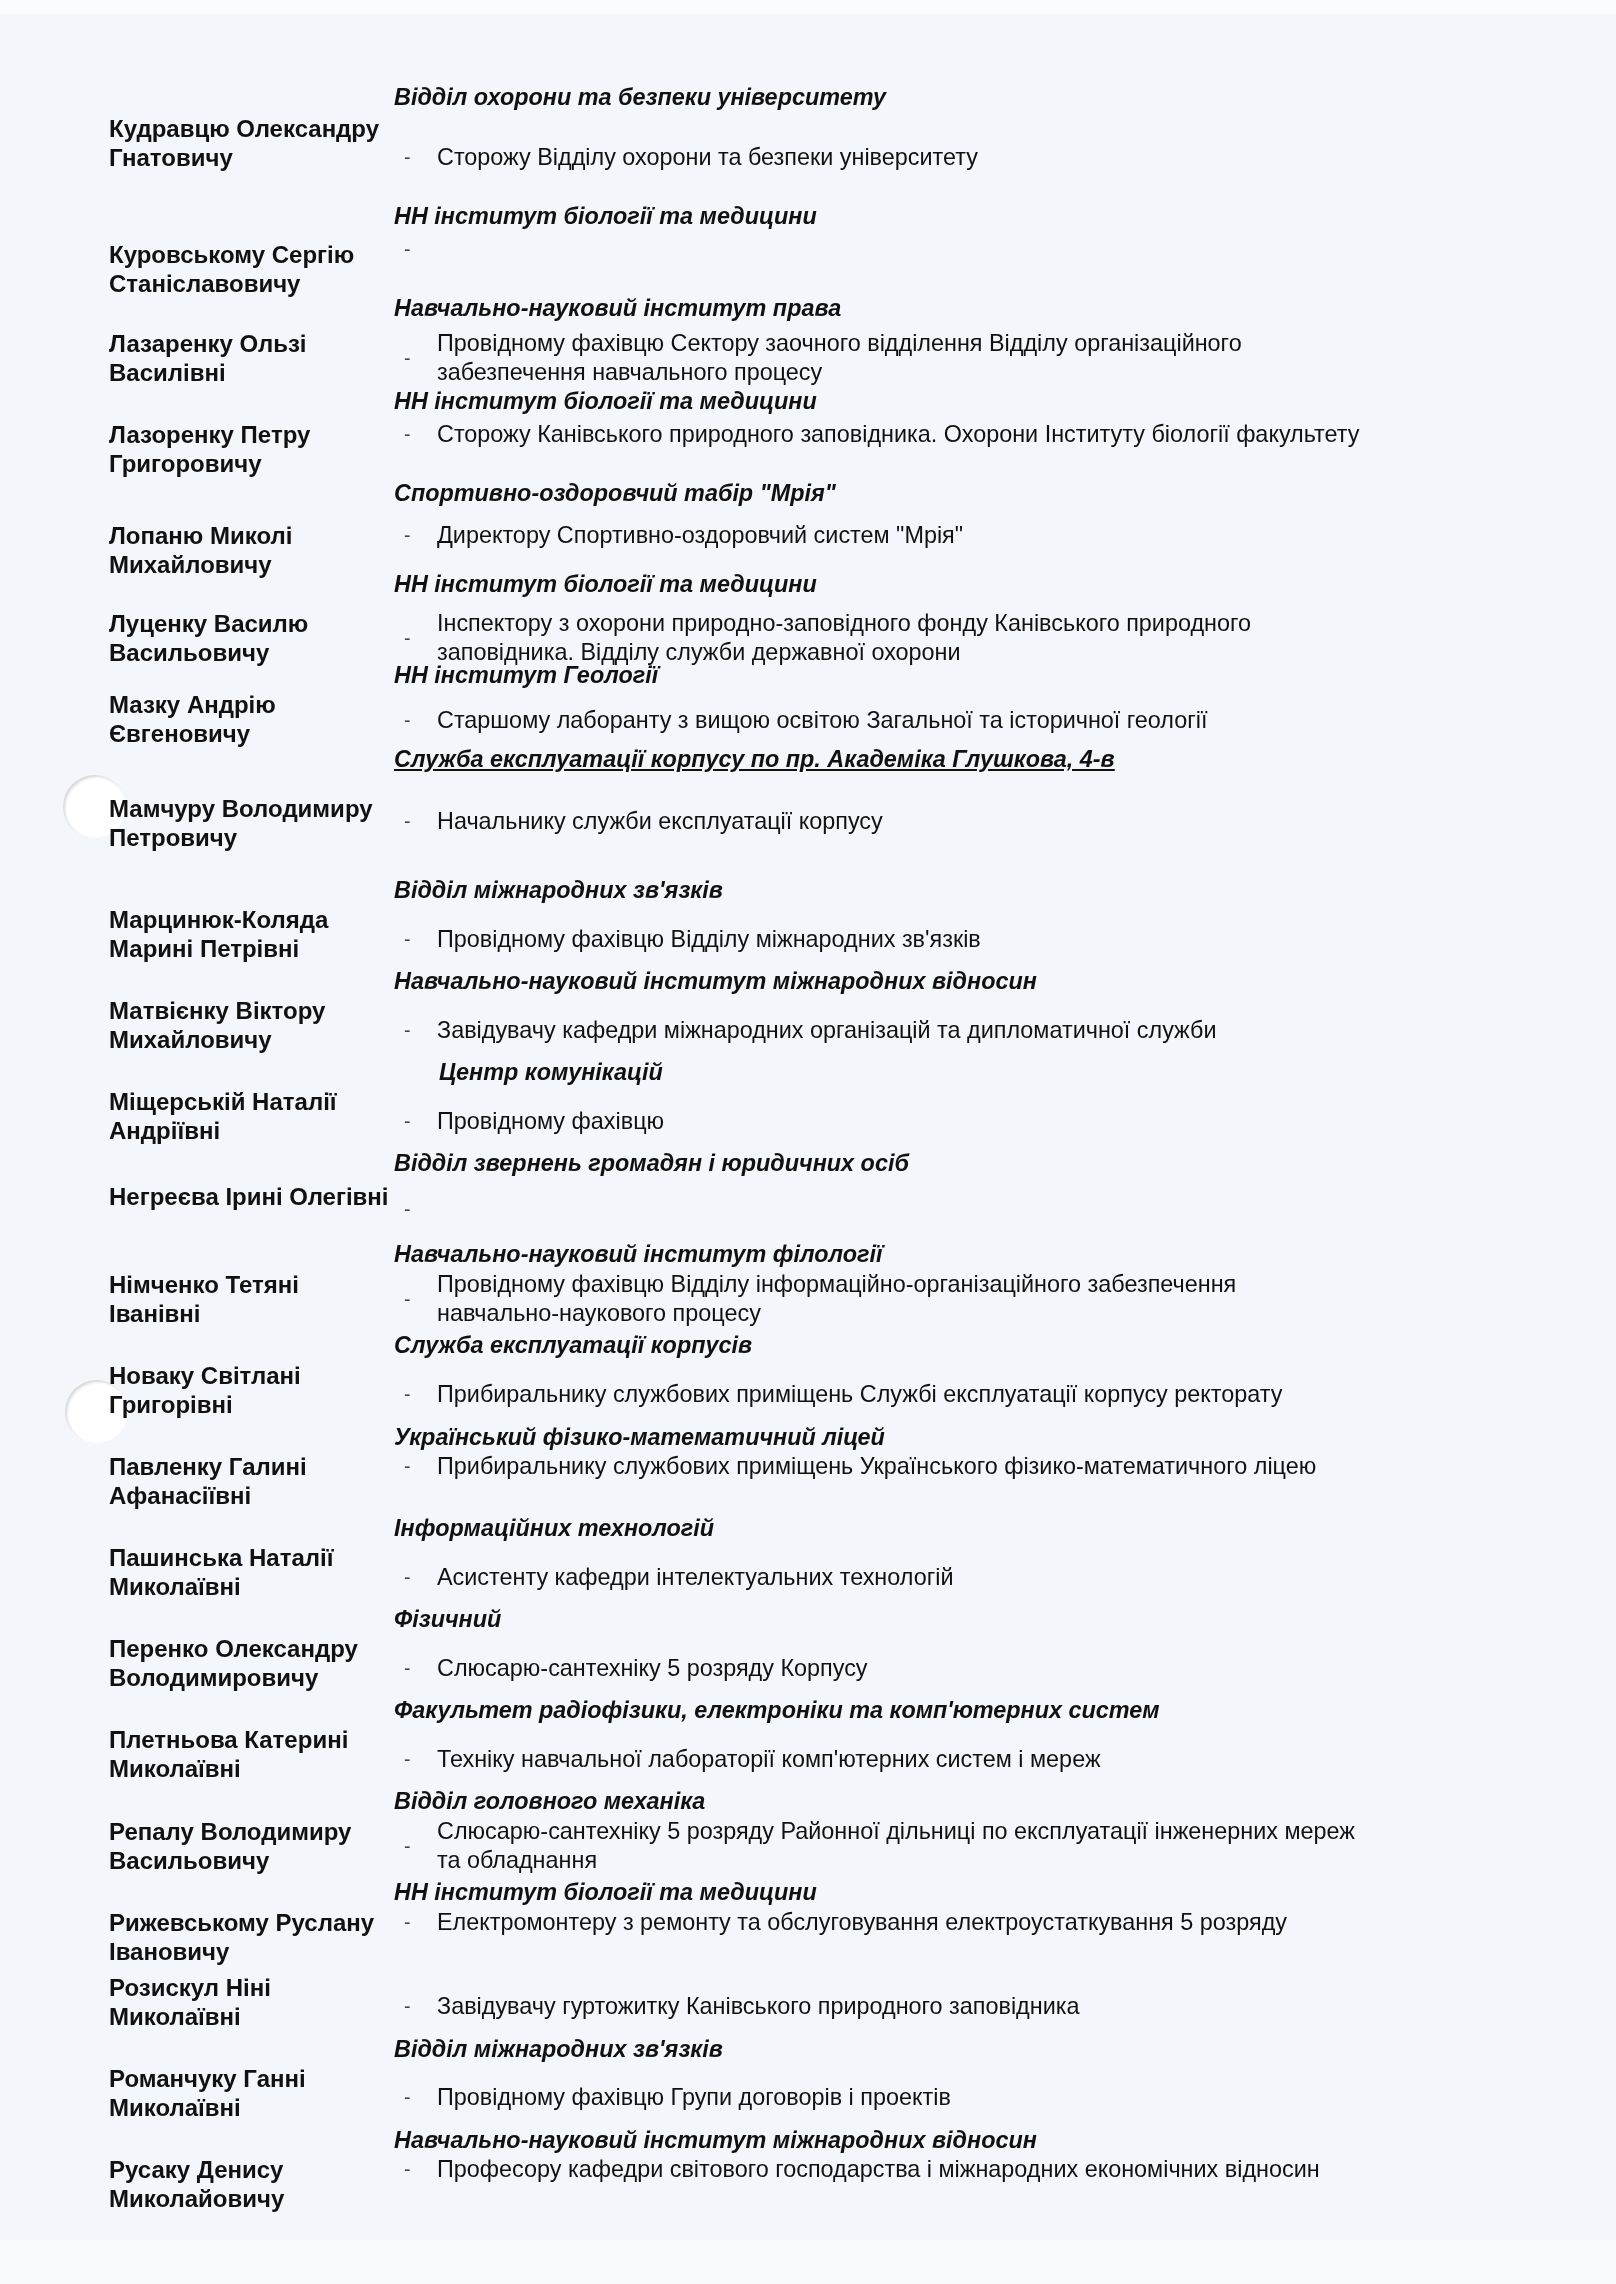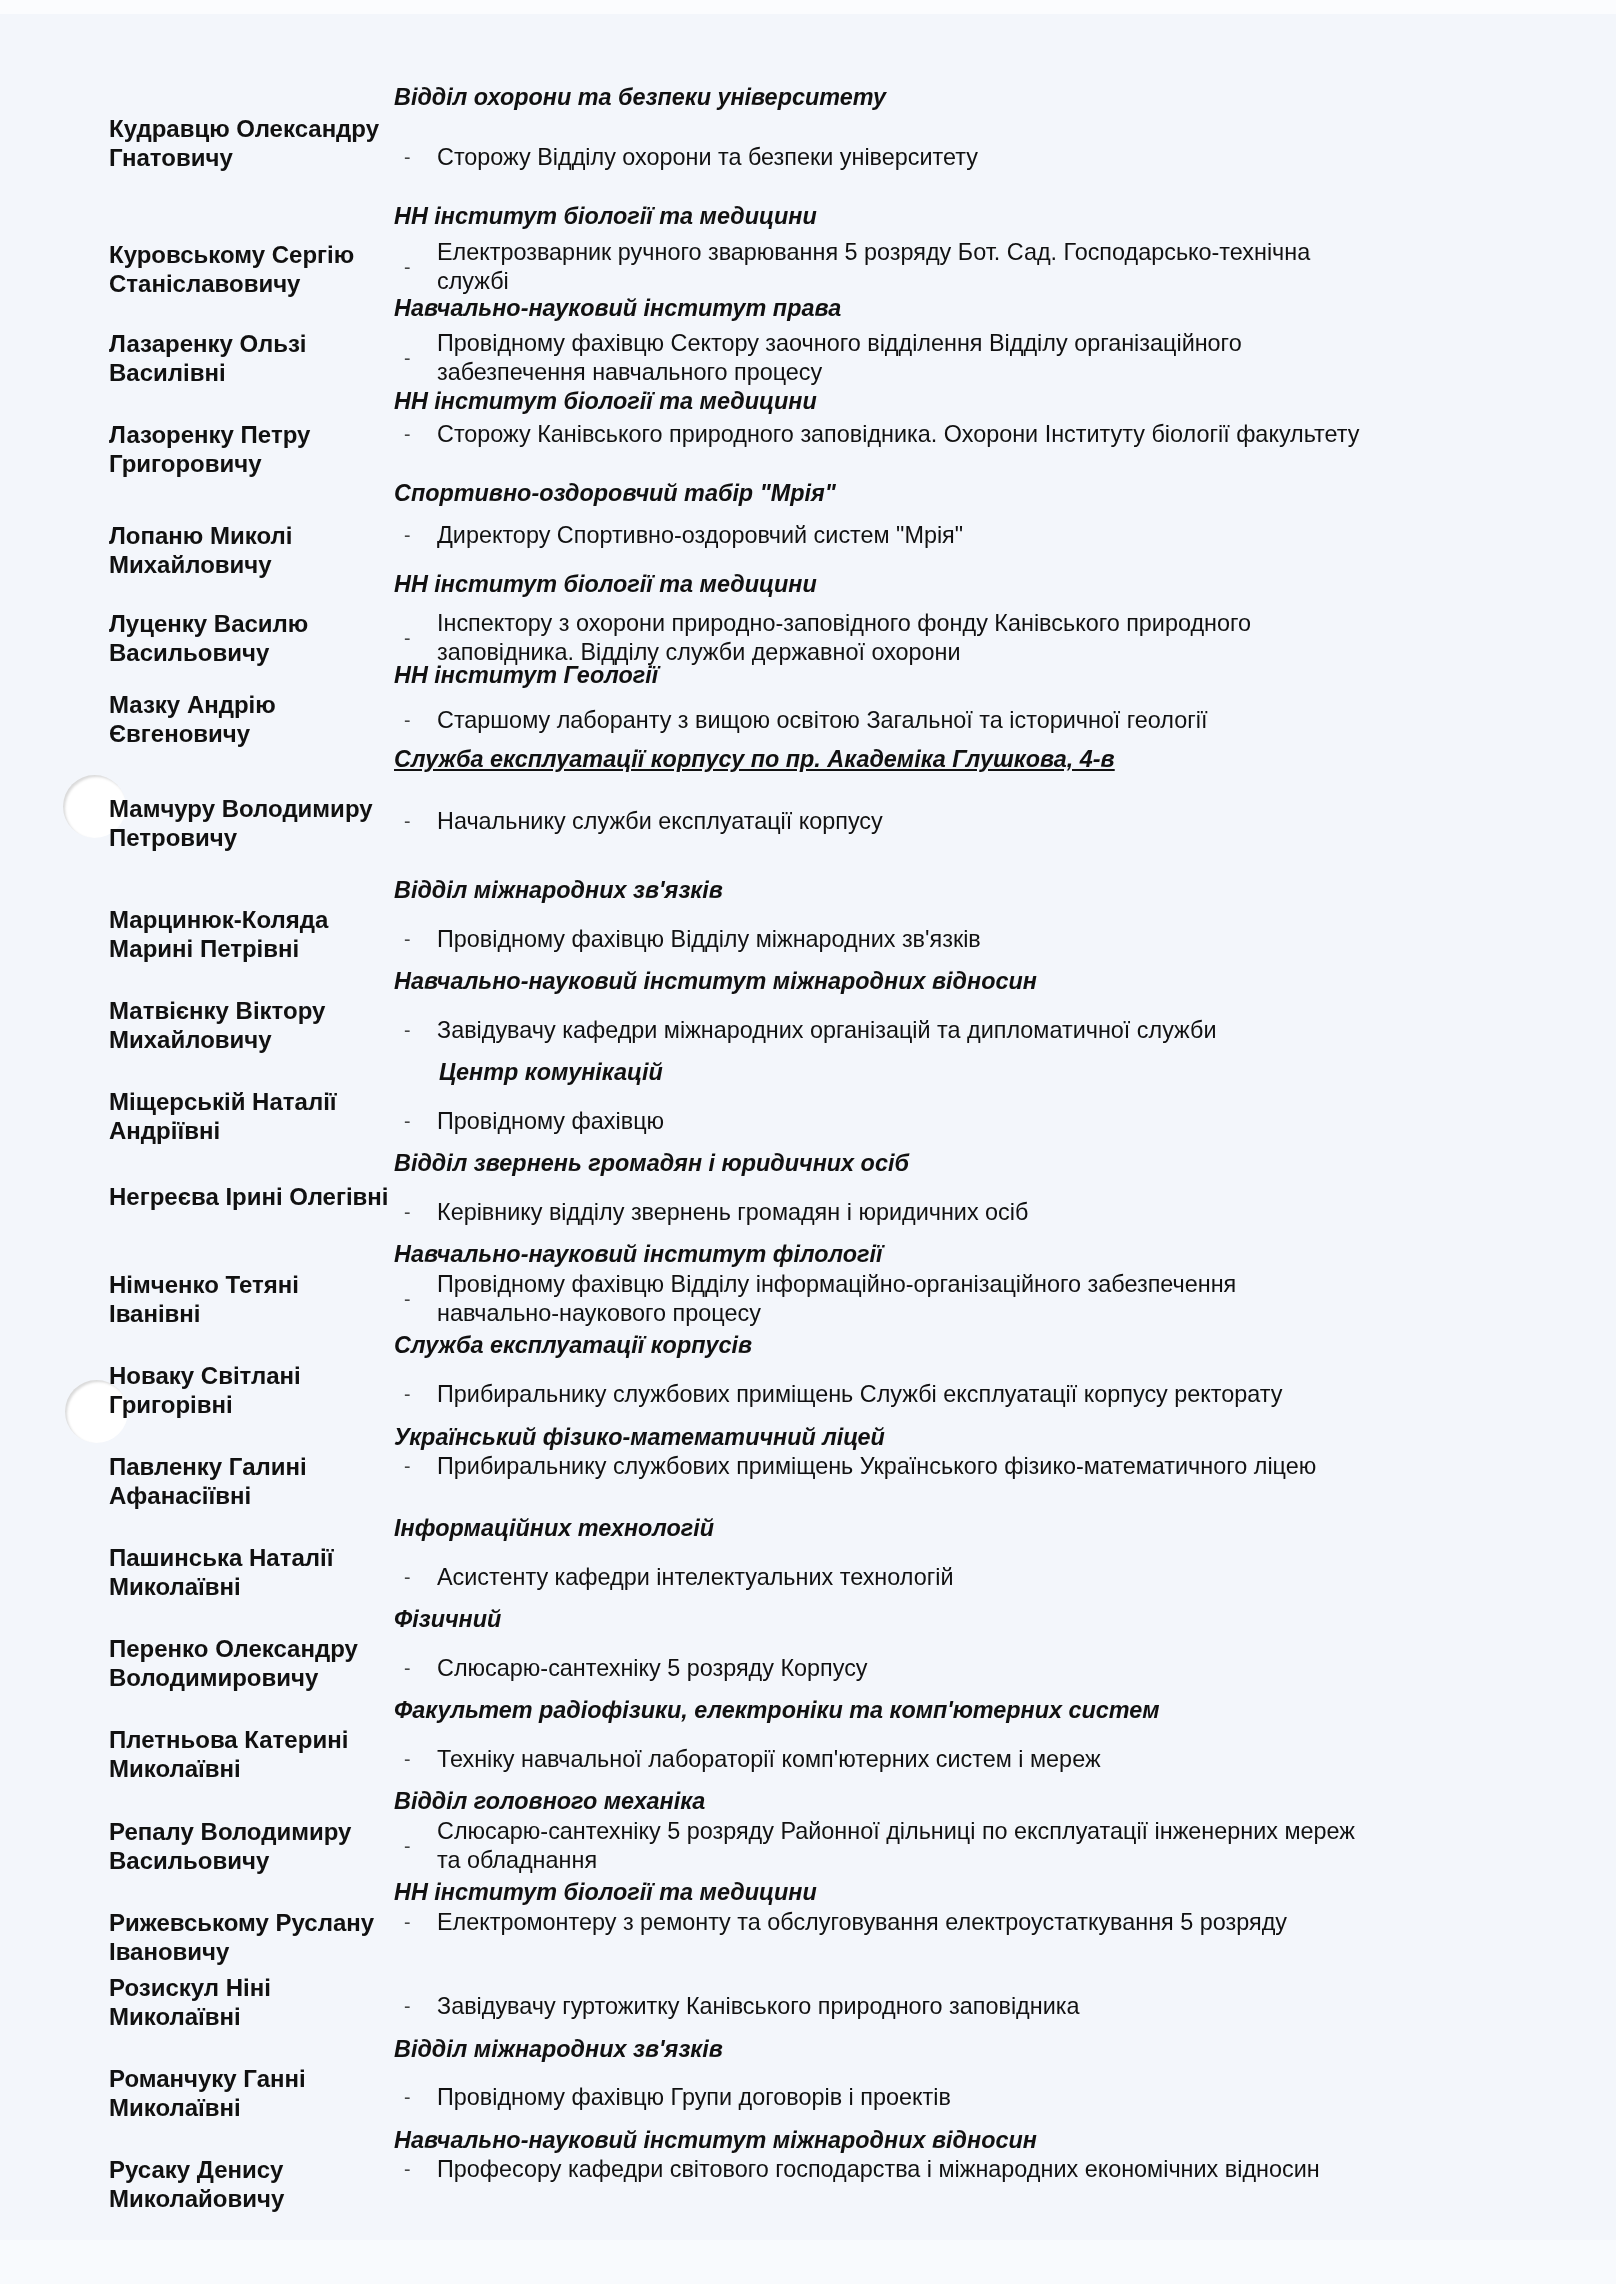--- a/index.html
+++ b/index.html
@@ -56,21 +56,20 @@
       <div class="pos-wrap" style="top: 143px;">
         <span class="dash">-</span>
         <span class="pos">Сторожу Відділу охорони та безпеки університету</span>
       </div>
     </div>
     <div class="entry">
       <div class="dept" style="top: 202px;">НН інститут біології та медицини</div>
       <div class="name" style="top: 240px;">Куровському Сергію Станіславовичу</div>
       <div class="pos-wrap" style="top: 238px;">
         <span class="dash">-</span>
-        <span class="pos">Електрозварник ручного зварювання 5 розряду Бот. Сад. Господарсько-технічна службі</span>
       </div>
     </div>
     <div class="entry">
       <div class="dept" style="top: 294px;">Навчально-науковий інститут права</div>
       <div class="name" style="top: 329px;">Лазаренку Ользі Василівні</div>
       <div class="pos-wrap" style="top: 329px;">
         <span class="dash">-</span>
         <span class="pos">Провідному фахівцю Сектору заочного відділення Відділу організаційного забезпечення навчального процесу</span>
       </div>
     </div>
@@ -136,21 +135,20 @@
       <div class="pos-wrap" style="top: 1107px;">
         <span class="dash">-</span>
         <span class="pos">Провідному фахівцю</span>
       </div>
     </div>
     <div class="entry">
       <div class="dept" style="top: 1149px;">Відділ звернень громадян і юридичних осіб</div>
       <div class="name" style="top: 1182px;">Негреєва Ірині Олегівні</div>
       <div class="pos-wrap" style="top: 1198px;">
         <span class="dash">-</span>
-        <span class="pos">Керівнику відділу  звернень громадян і юридичних осіб</span>
       </div>
     </div>
     <div class="entry">
       <div class="dept" style="top: 1240px;">Навчально-науковий інститут філології</div>
       <div class="name" style="top: 1270px;">Німченко Тетяні Іванівні</div>
       <div class="pos-wrap" style="top: 1270px;">
         <span class="dash">-</span>
         <span class="pos">Провідному фахівцю Відділу інформаційно-організаційного забезпечення навчально-наукового процесу</span>
       </div>
     </div>

